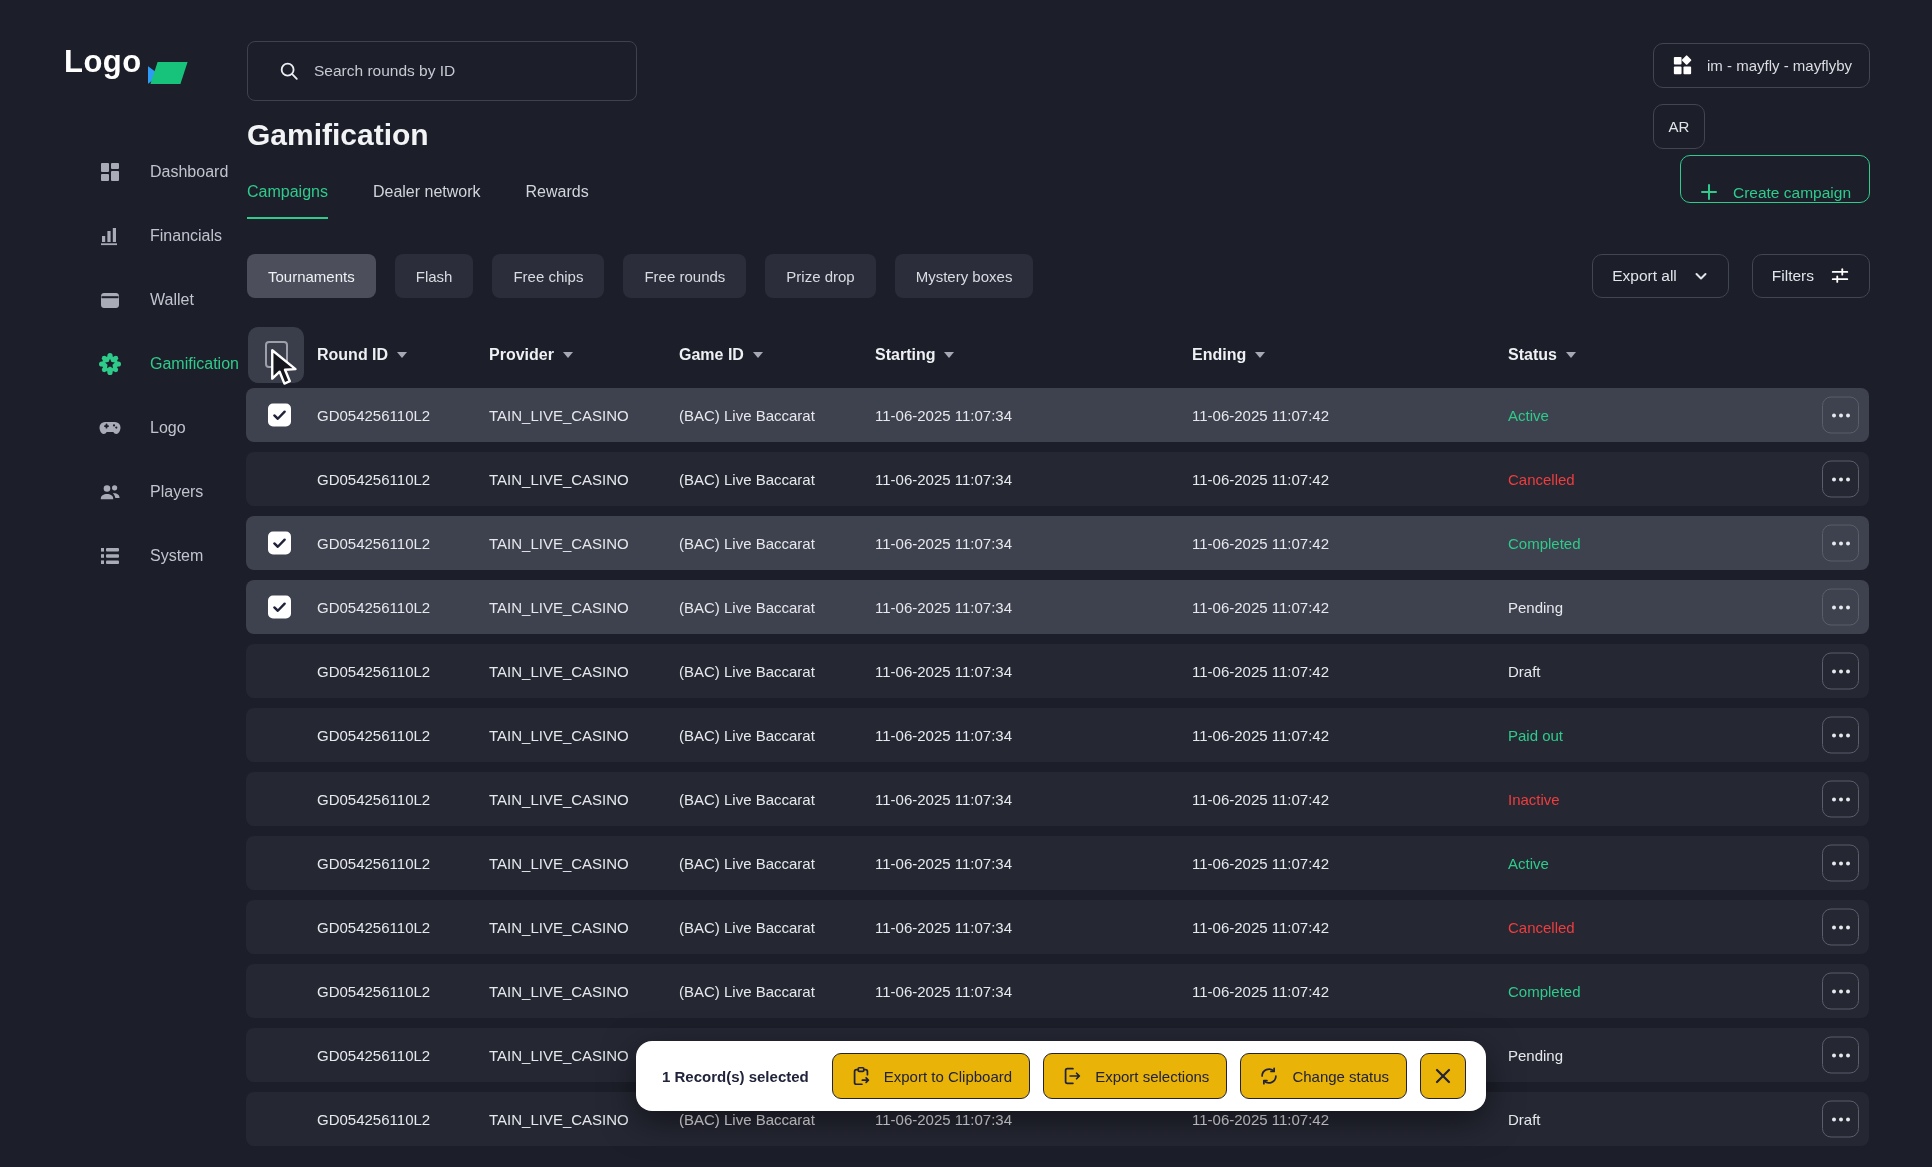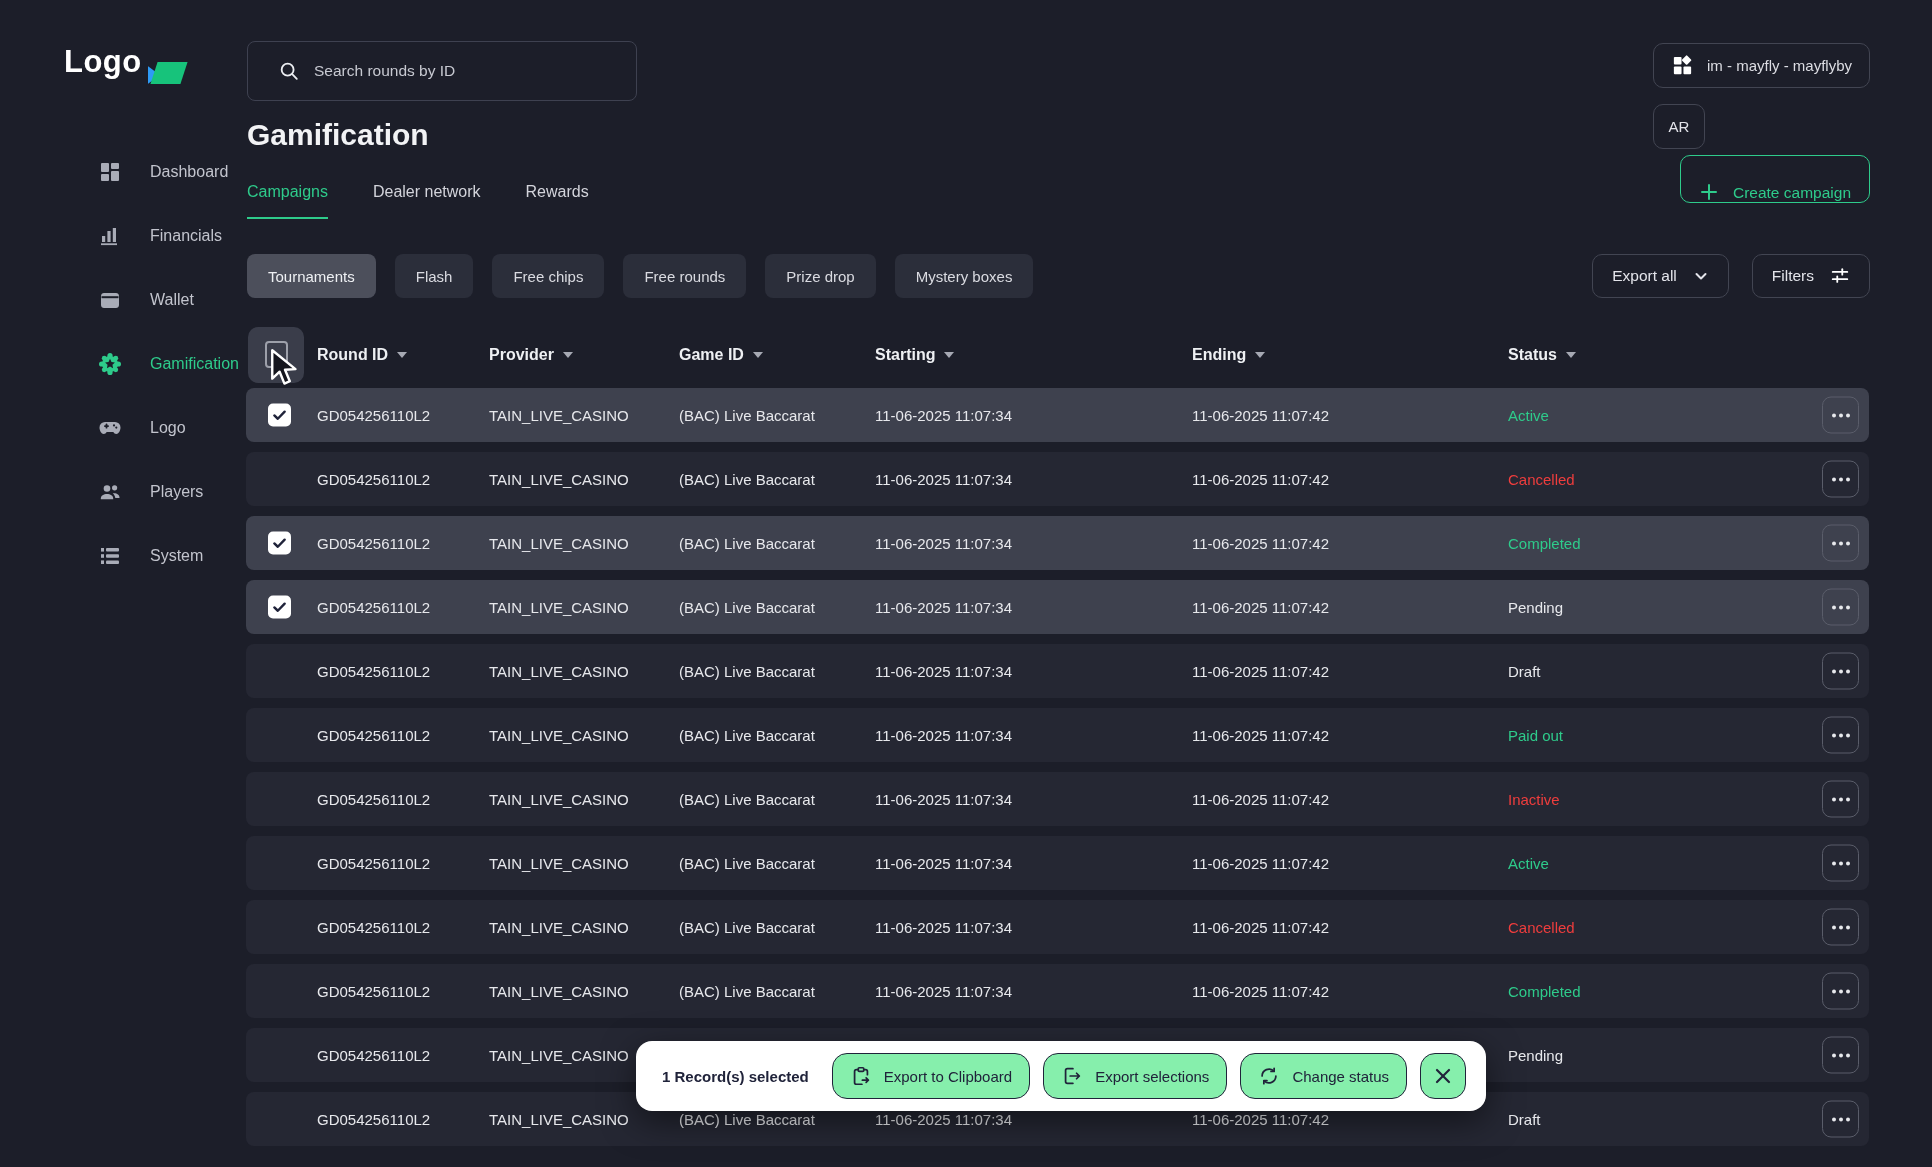--- a/index.html
+++ b/index.html
@@ -117,21 +117,21 @@
   .kebab-btn i { width:4px; height:4px; border-radius:50%; background:#e7e8ec; }
 
   
   .sel-toolbar {
     position:absolute; left:636px; top:1041px; width:850px; height:70px;
     background:#ffffff; border-radius:16px; box-shadow:0 10px 34px rgba(0,0,0,.5);
     display:flex; align-items:center; gap:13px; padding:0 14px 0 26px; z-index:20;
   }
   .sel-text { color:#20233a; font-size:15px; font-weight:700; margin-right:10px; white-space:nowrap; }
   .sel-btn {
-    height:46px; border:1.5px solid #20233a; border-radius:15px; background:#86efac;
+    height:46px; border:1.5px solid #20233a; border-radius:9px; background:#eab308;
     color:#20233a; font-size:15px; display:flex; align-items:center; gap:12px; padding:0 17px;
     cursor:pointer; font-family:"Liberation Sans",sans-serif; white-space:nowrap;
   }
   .sel-close { width:46px; padding:0; justify-content:center; }
 
   
   .cursor { position:absolute; left:268px; top:348px; z-index:30; pointer-events:none; }
 </style>
 </head>
 <body>

